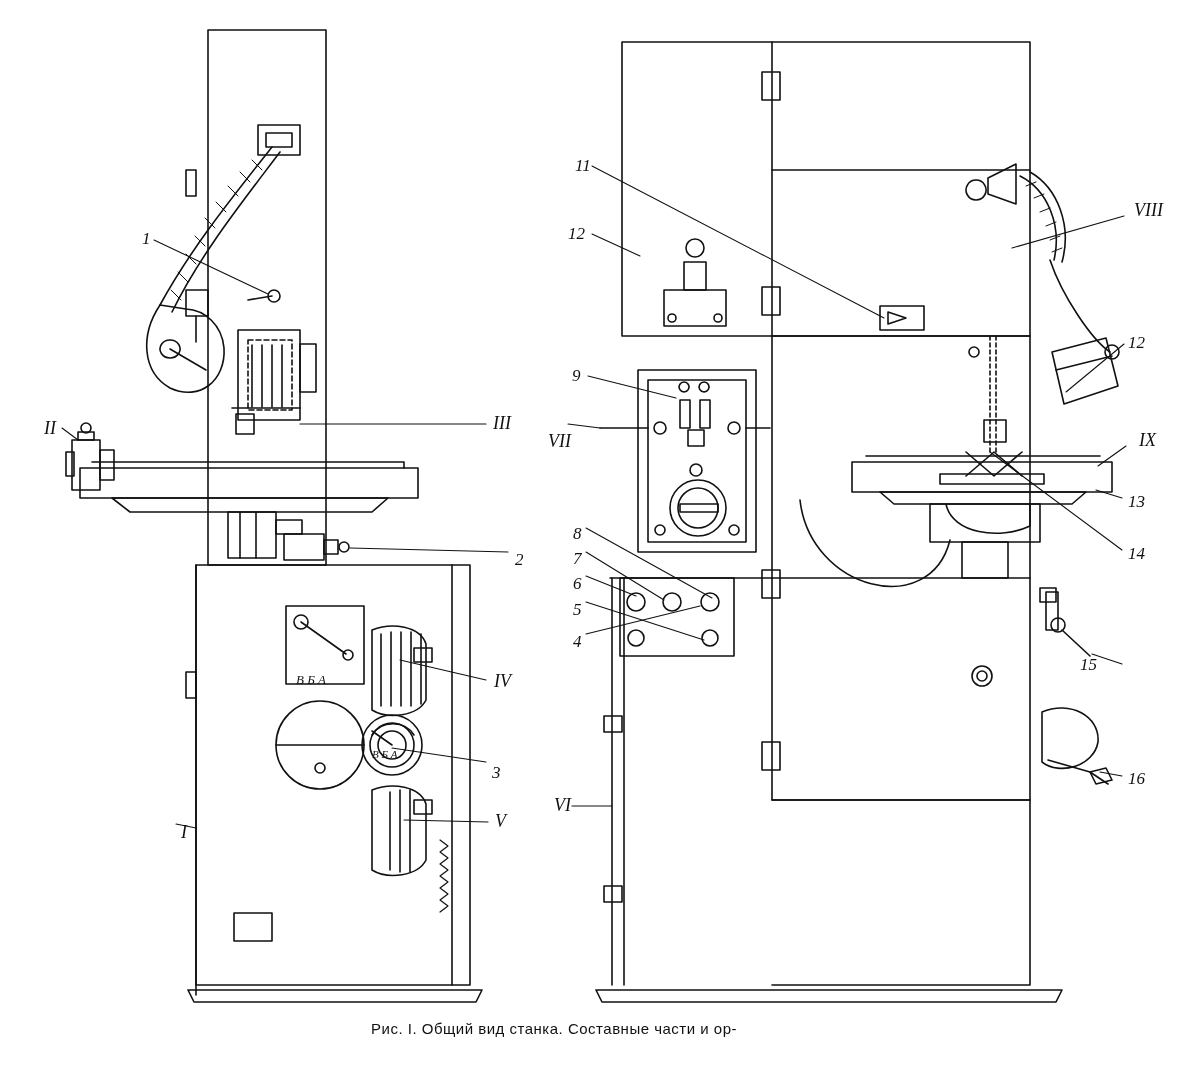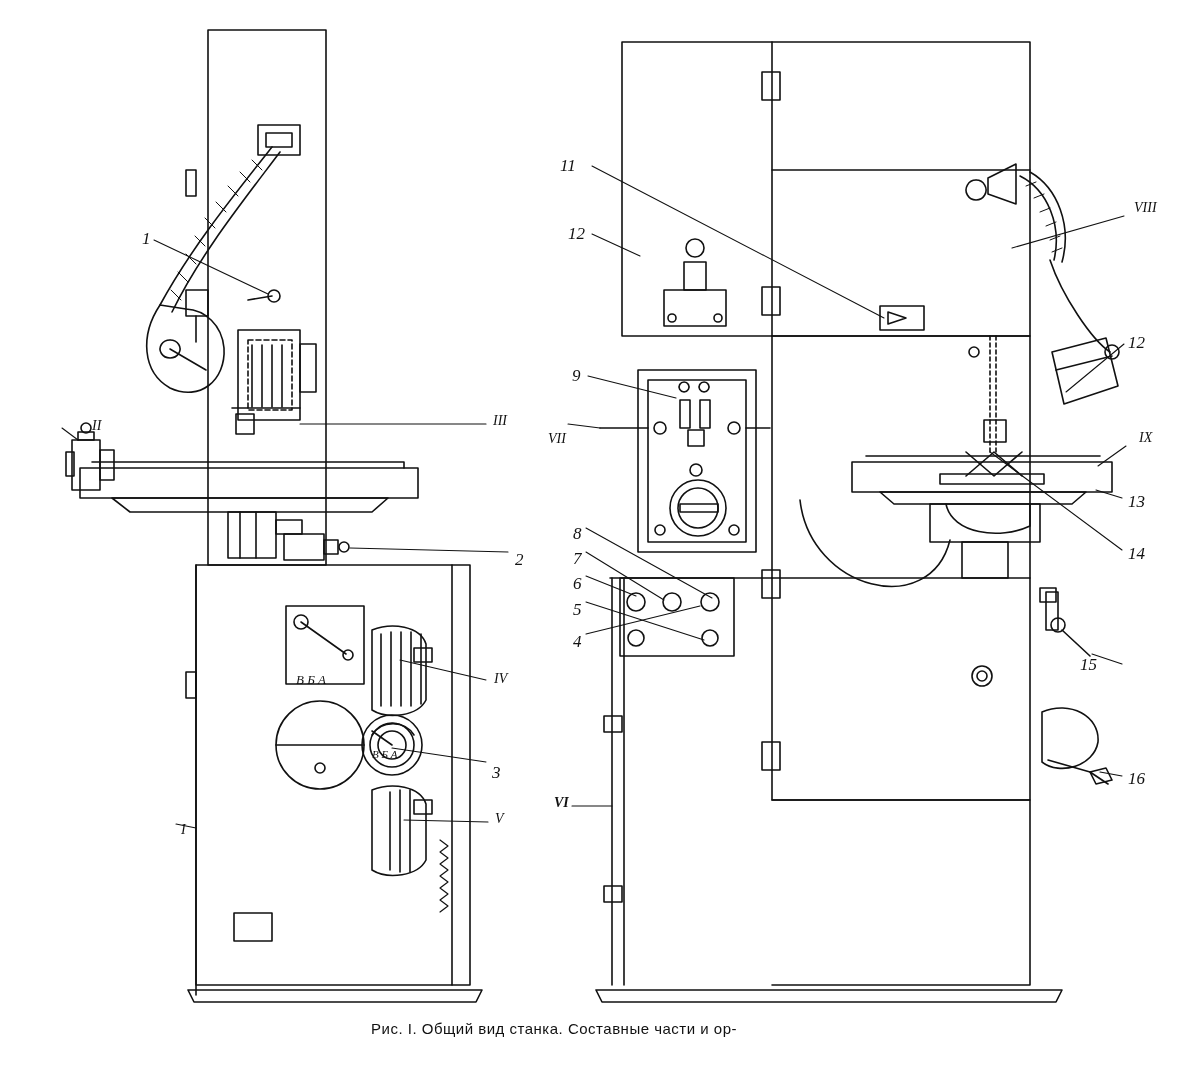--- a/index.html
+++ b/index.html
@@ -2,21 +2,21 @@
 <html><head>
 <meta charset="utf-8">
 <style>
   html,body{margin:0;padding:0;background:#ffffff;}
   body{width:1200px;height:1089px;position:relative;overflow:hidden;
        font-family:"Liberation Serif",serif;color:#111;}
   #stage{position:absolute;inset:0;}
   svg.draw{position:absolute;left:0;top:0;width:1200px;height:1089px;}
   .lbl{position:absolute;font-family:"Liberation Serif",serif;font-style:italic;
        font-size:17px;color:#111;white-space:nowrap;}
-  .lbl.rom{font-style:italic;font-size:14px;}
+  .lbl.rom{font-style:italic;font-size:18px;}
   .caption{position:absolute;left:0;top:1016px;width:1108px;text-align:center;
            font-family:"Liberation Sans",sans-serif;font-style:normal;
            font-size:15px;letter-spacing:.5px;color:#111;line-height:26px;}
   .caption span{display:block;}
   .panelText{position:absolute;font-family:"Liberation Serif",serif;
              font-style:italic;font-size:13px;color:#111;white-space:nowrap;}
 </style>
 </head>
 <body>
 
@@ -253,30 +253,30 @@
   <div class="lbl" style="left:142px;top:229px;">1</div>
   <div class="lbl" style="left:515px;top:550px;">2</div>
   <div class="lbl" style="left:492px;top:763px;">3</div>
   <div class="lbl" style="left:573px;top:632px;">4</div>
   <div class="lbl" style="left:573px;top:600px;">5</div>
   <div class="lbl" style="left:573px;top:574px;">6</div>
   <div class="lbl" style="left:573px;top:549px;">7</div>
   <div class="lbl" style="left:573px;top:524px;">8</div>
 
   <div class="lbl rom" style="left:181px;top:822px;">I</div>
-  <div class="lbl rom" style="left:44px;top:418px;margin-left:48px;">II</div>
+  <div class="lbl rom" style="left:44px;top:418px;">II</div>
   <div class="lbl rom" style="left:493px;top:413px;">III</div>
   <div class="lbl rom" style="left:494px;top:671px;text-align:right;">IV</div>
   <div class="lbl rom" style="left:495px;top:811px;">V</div>
-  <div class="lbl rom" style="left:554px;top:795px;font-weight:bold;">VI</div>
+  <div class="lbl rom" style="left:554px;top:795px;">VI</div>
   <div class="lbl rom" style="left:548px;top:411px;margin-top:20px;">VII</div>
 
   <div class="lbl" style="left:572px;top:366px;">9</div>
   <div class="lbl" style="left:568px;top:224px;">12</div>
-  <div class="lbl" style="left:560px;top:156px;font-style:italic;">11</div>
+  <div class="lbl" style="left:575px;top:156px;font-style:italic;">11</div>
   <div class="lbl" style="left:1128px;top:333px;">12</div>
   <div class="lbl" style="left:1128px;top:492px;">13</div>
   <div class="lbl" style="left:1128px;top:544px;">14</div>
   <div class="lbl" style="left:1080px;top:655px;">15</div>
   <div class="lbl" style="left:1128px;top:769px;">16</div>
 
   <div class="lbl rom" style="left:1134px;top:200px;">VIII</div>
   <div class="lbl rom" style="left:1133px;top:430px;margin-left:6px;">IX</div>
 
   <div class="caption">

